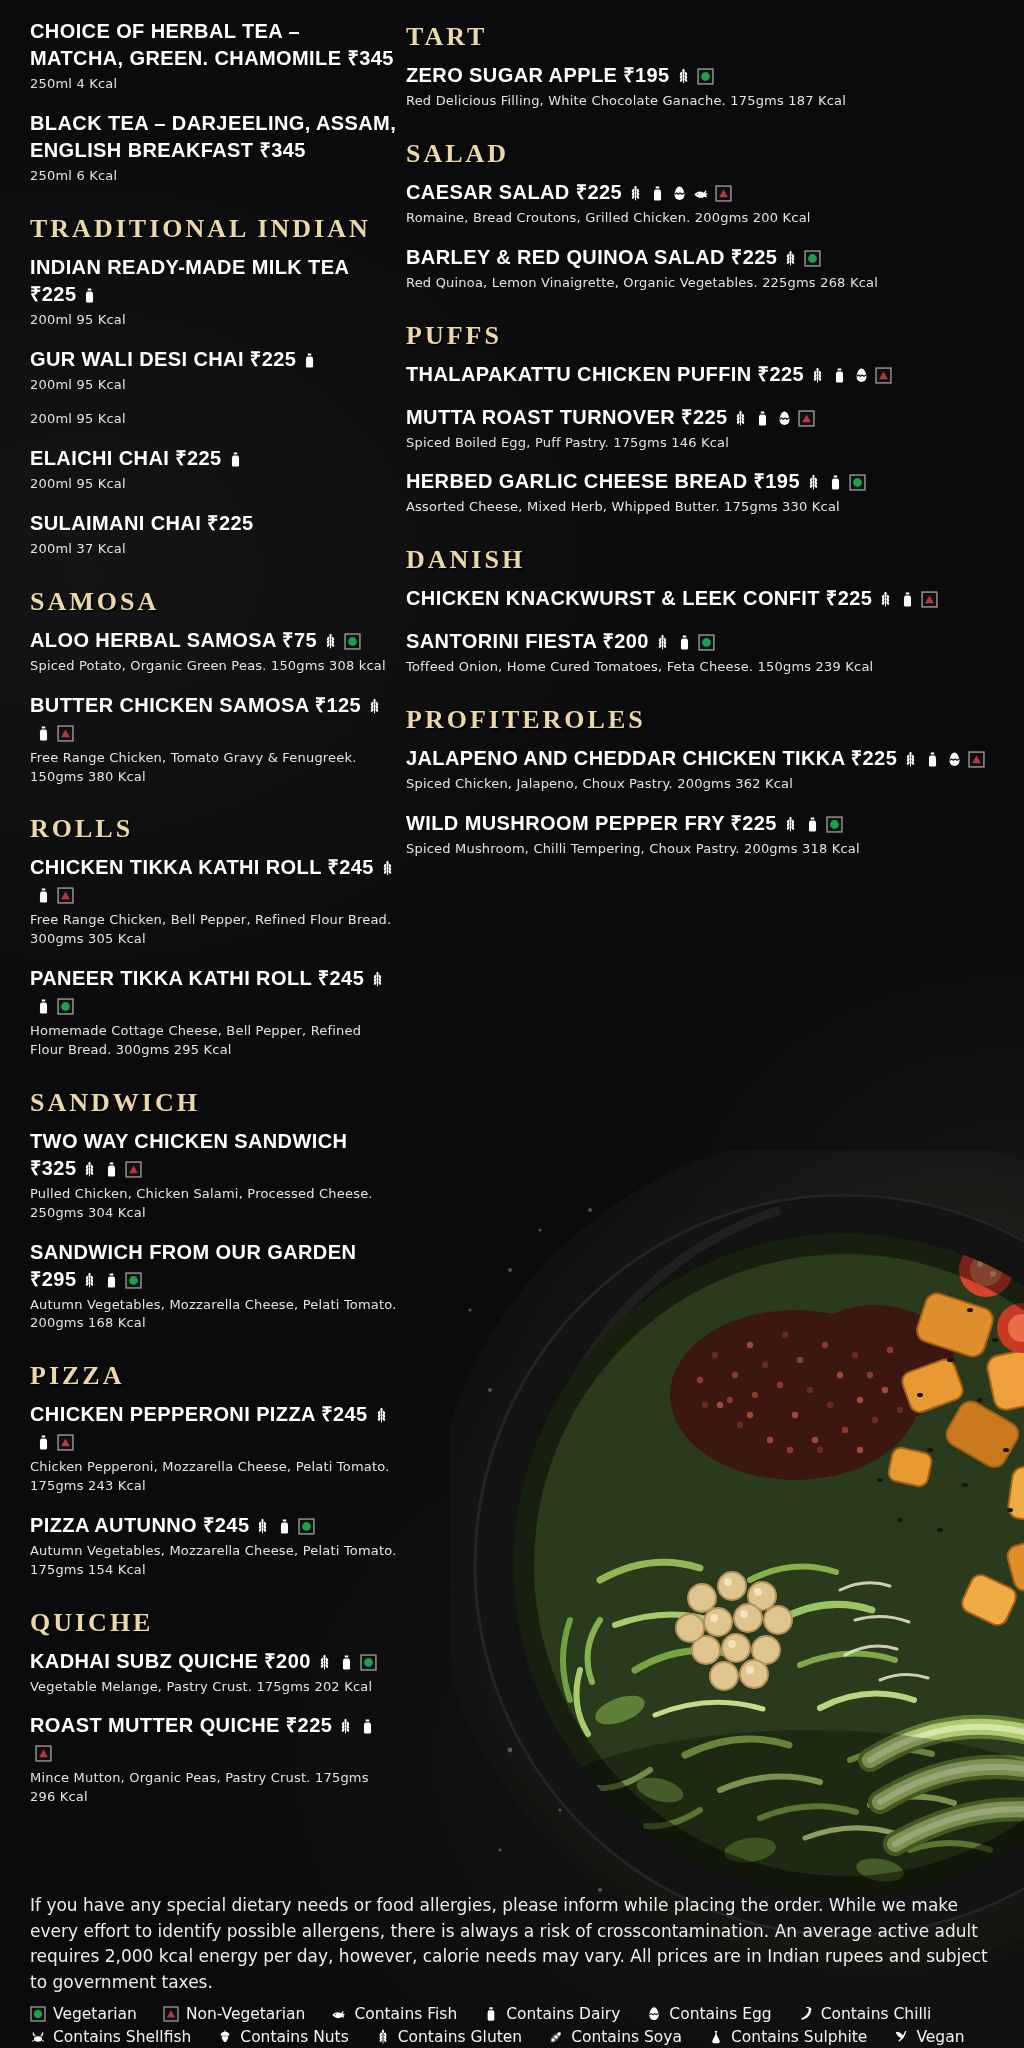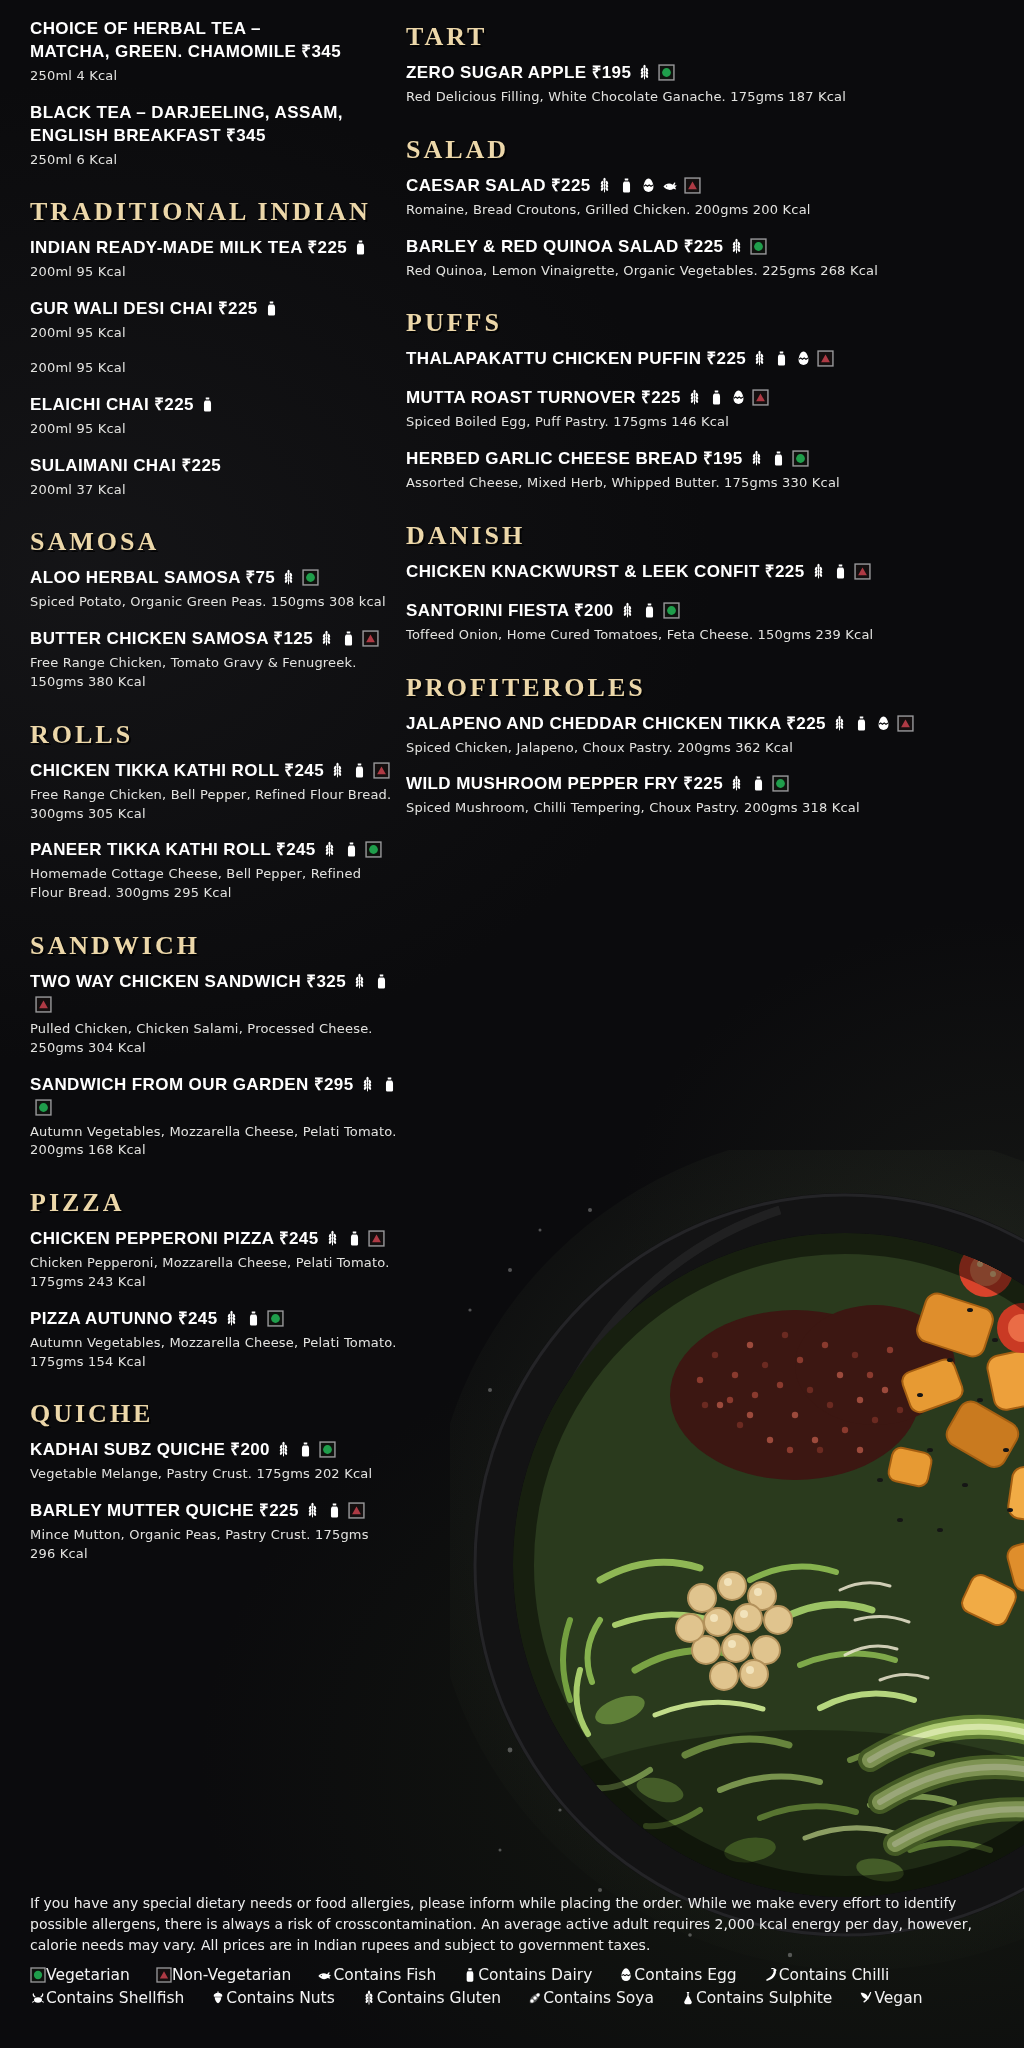--- a/index.html
+++ b/index.html
@@ -16,32 +16,32 @@
   .col{position:absolute;z-index:2;}
   .col-left{left:30px;top:18px;width:368px;}
   .col-right{left:406px;top:18px;width:600px;}
   .section-title{
     font-family:"Liberation Serif",serif;font-weight:700;
     color:var(--heading,#ecd7a9);font-size:26px;letter-spacing:3px;
     margin:28px 0 10px 0;text-shadow:2px 2px 0 rgba(0,0,0,.7);
   }
   .menu-section:first-child > .section-title{margin-top:4px;}
   .item{margin-bottom:16px;}
-  .item-head{color:#fff;font-weight:700;font-size:17px;letter-spacing:.4px;line-height:1.35;
+  .item-head{color:#fff;font-weight:700;font-size:20px;letter-spacing:.4px;line-height:1.35;
     font-family:"Liberation Sans",sans-serif;}
   .item-name{white-space:pre-line;}
   .icon{display:inline-block;width:17px;height:17px;margin-left:5px;vertical-align:-3px;}
   .icon svg{width:100%;height:100%;display:block;}
   .item-desc{color:#e3e3e0;font-size:13px;line-height:1.45;margin-top:3px;letter-spacing:.2px;}
   .col-right .item-desc{max-width:505px;}
   .footer{position:absolute;left:30px;top:1893px;width:966px;z-index:5;}
-  .disclaimer{color:#ededed;font-size:14px;line-height:1.5;margin:0 0 10px 0;}
+  .disclaimer{color:#ededed;font-size:17px;line-height:1.5;margin:0 0 10px 0;}
   .legend-row{display:flex;flex-wrap:wrap;gap:4px 26px;align-items:center;
     color:#f3f3f3;font-size:15.5px;margin-top:5px;}
-  .legend-entry{display:inline-flex;align-items:center;white-space:nowrap;}
+  .legend-entry{display:inline-flex;align-items:center;gap:7px;white-space:nowrap;}
   .legend-entry .icon{margin-left:0;width:16px;height:16px;vertical-align:middle;}
   .photo{position:absolute;left:450px;top:1150px;width:574px;height:830px;z-index:1;}
 </style>
 </head>
 <body>
 
 <div class="col col-left" id="left-col">
     <section class="menu-section">
       <div class="item">
         <div class="item-head"><span class="item-name">CHOICE OF HERBAL TEA –
@@ -279,21 +279,21 @@
             </svg></span><span class="icon"><svg viewBox="0 0 24 24">
               <path fill="#fff" d="M9.5 2h5v2.2l-.6.8c1.9 1.2 3.1 3.3 3.1 5.6V20a2 2 0 0 1-2 2H9a2 2 0 0 1-2-2v-9.4c0-2.3 1.2-4.4 3.1-5.6l-.6-.8z"></path>
               <rect x="8.6" y="4.9" width="6.8" height="1.5" fill="#0b0b0d"></rect>
             </svg></span><span class="icon"><svg viewBox="0 0 24 24">
               <rect x="1.5" y="1.5" width="21" height="21" fill="#0f120e" stroke="#98989a" stroke-width="2"></rect>
               <circle cx="12" cy="12" r="6.2" fill="#1f9e4b"></circle>
             </svg></span></div>
         <div class="item-desc">Vegetable Melange, Pastry Crust. 175gms 202 Kcal</div>
       </div>
       <div class="item">
-        <div class="item-head"><span class="item-name">BARLEY MUTTER QUICHE</span><span class="item-price"> ₹225</span><span class="icon"><svg viewBox="0 0 24 24">
+        <div class="item-head"><span class="item-name">ROAST MUTTER QUICHE</span><span class="item-price"> ₹225</span><span class="icon"><svg viewBox="0 0 24 24">
               <g fill="#fff">
                 <rect x="11.3" y="3" width="1.4" height="19" rx="0.7"></rect>
                 <ellipse cx="12" cy="3.5" rx="1.6" ry="2.6"></ellipse>
                 <ellipse cx="8.8" cy="8" rx="1.7" ry="2.8" transform="rotate(28 8.8 8)"></ellipse>
                 <ellipse cx="15.2" cy="8" rx="1.7" ry="2.8" transform="rotate(-28 15.2 8)"></ellipse>
                 <ellipse cx="8.8" cy="12.5" rx="1.7" ry="2.8" transform="rotate(28 8.8 12.5)"></ellipse>
                 <ellipse cx="15.2" cy="12.5" rx="1.7" ry="2.8" transform="rotate(-28 15.2 12.5)"></ellipse>
                 <ellipse cx="8.8" cy="17" rx="1.7" ry="2.8" transform="rotate(28 8.8 17)"></ellipse>
                 <ellipse cx="15.2" cy="17" rx="1.7" ry="2.8" transform="rotate(-28 15.2 17)"></ellipse>
               </g>

